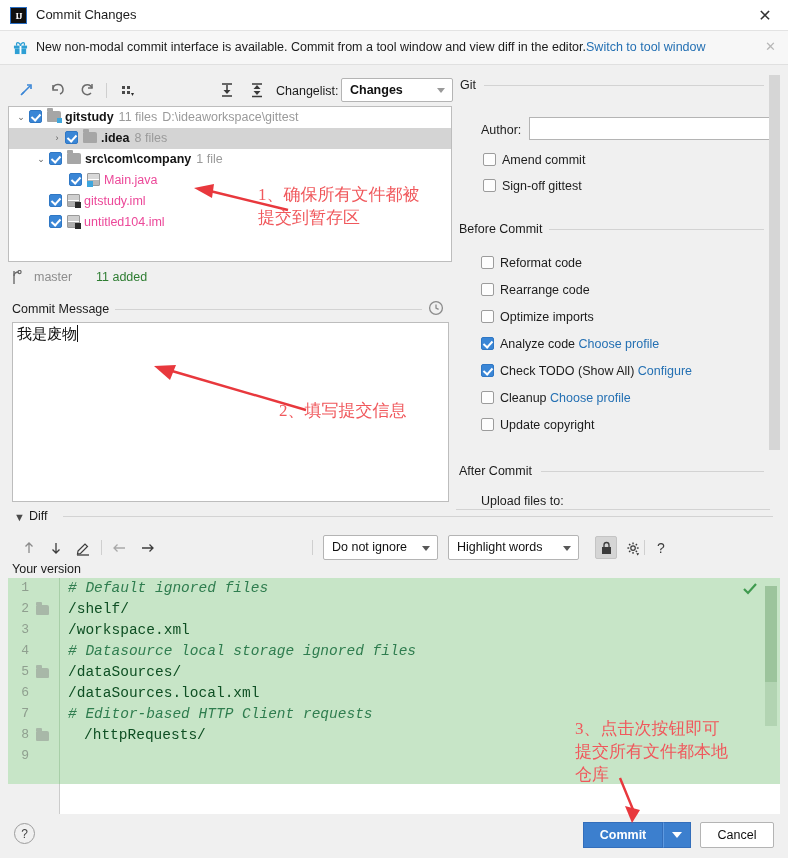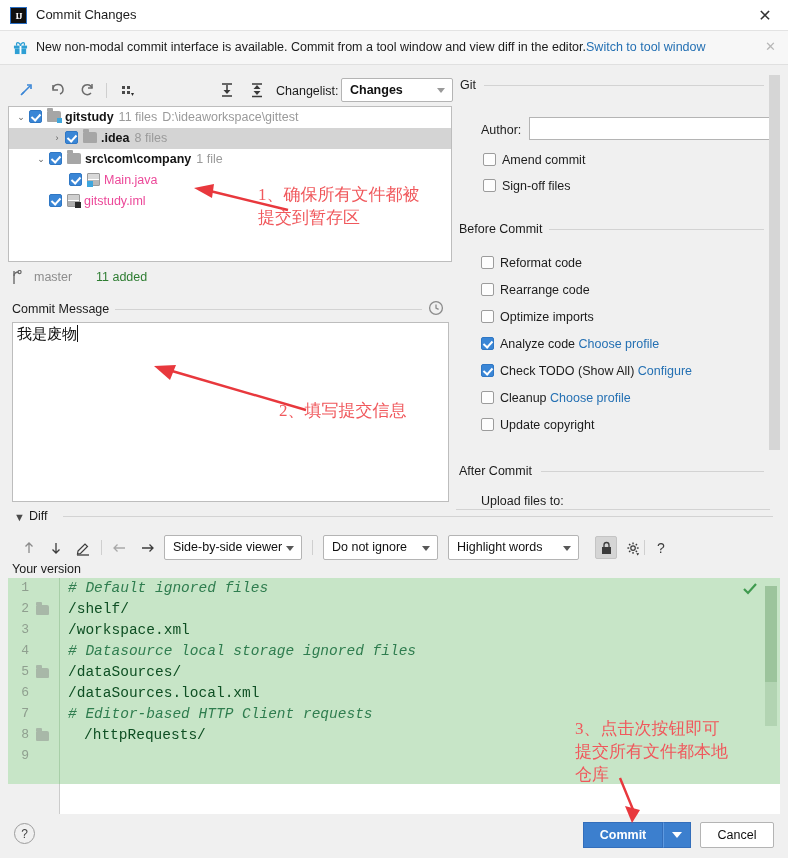--- a/index.html
+++ b/index.html
@@ -381,20 +381,23 @@
     </div>
     <div class="tree-row" style="padding-left:24px">
       <span class="twisty">⌄</span><span class="cbx on"></span><span class="folder-ic"></span><span class="name-dark" style="font-weight:bold">src\com\company</span><span class="meta-gray">1 file</span>
     </div>
     <div class="tree-row" style="padding-left:60px">
       <span class="cbx on"></span><span class="java-ic"></span><span class="name-green">Main.java</span>
     </div>
     <div class="tree-row" style="padding-left:40px">
       <span class="cbx on"></span><span class="iml-ic"></span><span class="name-green">gitstudy.iml</span>
     </div>
+    <div class="tree-row" style="padding-left:40px">
+      <span class="cbx on"></span><span class="iml-ic"></span><span class="name-green">untitled104.iml</span>
+    </div>
   </div>
 
   <div class="status-strip">
     <svg class="branch-ic" width="13" height="15" viewBox="0 0 13 15">
       <path d="M3 1 L3 14" stroke="#6b6b6b" stroke-width="1.4" fill="none"></path>
       <path d="M3 6 Q3 2 8 2" stroke="#6b6b6b" stroke-width="1.4" fill="none"></path>
       <circle cx="8.5" cy="2" r="1.6" fill="none" stroke="#6b6b6b" stroke-width="1.2"></circle>
     </svg>
     <div class="branch-name">master</div>
     <div class="added-count">11 added</div>
@@ -411,21 +414,21 @@
   <div class="sec-title" style="left:460px; top:78px;">Git</div>
   <div class="sec-line" style="left:484px; top:85px; width:280px;"></div>
 
   <div class="author-label" style="left:481px; top:123px;">Author:</div>
   <div class="author-input"></div>
 
   <div class="row-chk" style="left:483px; top:153px;">
     <span class="chk"></span><span>Amend commit</span>
   </div>
   <div class="row-chk" style="left:483px; top:179px;">
-    <span class="chk"></span><span>Sign-off files</span>
+    <span class="chk"></span><span>Sign-off gittest</span>
   </div>
 
   <div class="sec-title" style="left:459px; top:222px;">Before Commit</div>
   <div class="sec-line" style="left:549px; top:229px; width:215px;"></div>
 
   <div class="row-chk" style="left:481px; top:256px;">
     <span class="chk"></span><span>Reformat code</span>
   </div>
   <div class="row-chk" style="left:481px; top:283px;">
     <span class="chk"></span><span>Rearrange code</span>
@@ -480,24 +483,20 @@
     <div class="tb-sep" style="left:89px; top:6px;"></div>
     <div class="dt-icon" style="left:96px">
       <svg width="15" height="14" viewBox="0 0 15 14">
           <path d="M13 7 L2 7 M5.5 3.5 L2 7 L5.5 10.5" stroke="#a8a8a8" stroke-width="1.3" fill="none"></path>
         </svg>
     </div>
     <div class="dt-icon" style="left:124px">
       <svg width="15" height="14" viewBox="0 0 15 14">
           <path d="M2 7 L13 7 M9.5 3.5 L13 7 L9.5 10.5" stroke="#3c3c3c" stroke-width="1.3" fill="none"></path>
         </svg>
-    </div>
-    <div class="dt-combo" style="left:152px; width:138px;">
-      <div class="val">Side-by-side viewer</div>
-      <div class="arr"></div>
     </div>
     <div class="tb-sep" style="left:300px; top:6px;"></div>
     <div class="dt-combo" style="left:311px; width:115px;">
       <div class="val">Do not ignore</div>
       <div class="arr"></div>
     </div>
     <div class="dt-combo" style="left:436px; width:131px;">
       <div class="val">Highlight words</div>
       <div class="arr"></div>
     </div>

